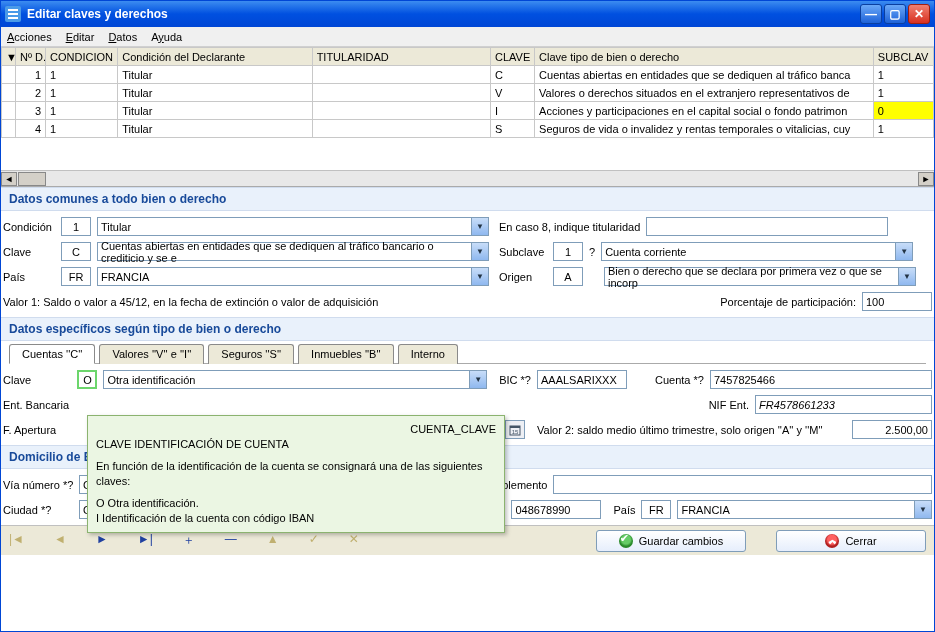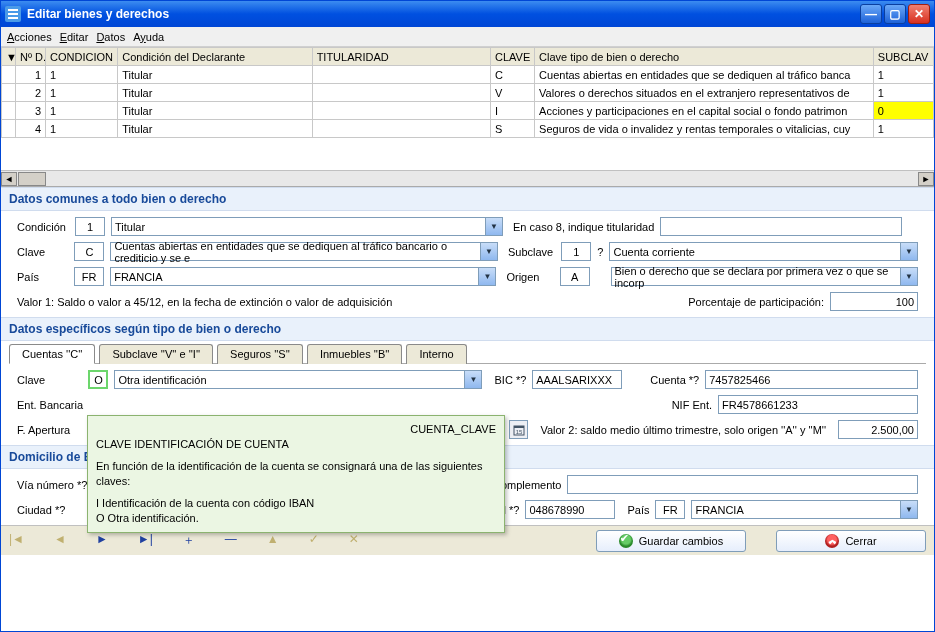--- a/index.html
+++ b/index.html
@@ -32,21 +32,21 @@
   .titlebar .win-btn {
     width: 22px; height: 20px; border-radius: 3px;
     display: inline-flex; align-items: center; justify-content: center;
     font-family: Arial; font-weight: bold; color: #fff;
     background: linear-gradient(#6aa8f8,#1e62d8); border: 1px solid #0a3fa0;
   }
   .titlebar .win-btn.close { background: linear-gradient(#f08070,#d83020); border-color:#a01f10; }
 
   .menubar {
     height: 20px; background: #f0f0f0; border-bottom: 1px solid #d0d0d0;
-    display: flex; align-items: center; padding: 0 6px; gap: 8px;
+    display: flex; align-items: center; padding: 0 6px; gap: 14px;
   }
   .menubar .menu-item { cursor: default; }
   .menubar .menu-item span.ul { text-decoration: underline; }
 
   .grid-wrap { border-bottom: 1px solid #aaa; }
   .grid-table { width: 100%; border-collapse: collapse; font-size: 11px; table-layout: fixed; }
   .grid-table th, .grid-table td {
     border: 1px solid #c8c8c8; padding: 2px 4px; text-align: left; height: 18px;
     white-space: nowrap; overflow: hidden;
   }
@@ -72,21 +72,21 @@
   .hscroll .arrow { width:16px; height:14px; background:#d4d0c8; border:1px solid #888; display:inline-flex; align-items:center; justify-content:center; font-size:9px;}
   .hscroll .thumb { width:28px; height:14px; background:#d4d0c8; border:1px solid #888; margin-left:1px;}
   .hscroll .spacer { flex:1; }
 
   .section-header {
     background:#e9f1fb; color:#184a9a; font-weight:bold;
     padding: 4px 8px; border-top:1px solid #d0dcee; border-bottom:1px solid #d0dcee;
     font-size: 12px;
   }
 
-  .form-area { padding: 6px 16px; display:flex; flex-direction:column; gap:6px; }
+  .form-area { padding: 6px 2px; display:flex; flex-direction:column; gap:6px; }
   .row { display:flex; align-items:center; gap:6px; }
   label { white-space: nowrap; }
 
   input[type=text], .combo {
     border: 1px solid #7f9db9; padding: 2px 3px; font-size: 11px; height: 19px; background:#fff;
   }
   .combo { display:inline-flex; align-items:center; position:relative; padding-right:18px; }
   .combo .dd {
     position:absolute; right:0; top:0; bottom:0; width:17px;
     background: linear-gradient(#c8ddf8,#8fb8ef); border-left:1px solid #7f9db9;
@@ -145,21 +145,21 @@
 <div class="window">
 
   <div class="titlebar">
     <span class="app-icon">
       <svg width="12" height="12" viewBox="0 0 12 12">
           <rect x="1" y="1" width="10" height="2" fill="#fff"></rect>
           <rect x="1" y="5" width="10" height="2" fill="#fff"></rect>
           <rect x="1" y="9" width="10" height="2" fill="#fff"></rect>
         </svg>
     </span>
-    <span class="title">Editar bienes y derechos</span>
+    <span class="title">Editar claves y derechos</span>
     <div class="win-btns">
       <span class="win-btn">—</span>
       <span class="win-btn">▢</span>
       <span class="win-btn close">✕</span>
     </div>
   </div>
 
   <div class="menubar">
     <span class="menu-item"><span class="ul">A</span><span></span>cciones</span>
     <span class="menu-item"><span class="ul">E</span>ditar</span>
@@ -282,28 +282,28 @@
       <span style="width:9px"></span>
       <div class="combo" style="width:312px">
         <span>Bien o derecho que se declara por primera vez o que se incorp</span>
           <span class="dd">▼</span>
       </div>
     </div>
     <div class="row">
       <label>Valor 1: Saldo o valor a 45/12, en la fecha de extinción o valor de adquisición</label>
       <span style="flex:1"></span>
       <label>Porcentaje de participación:</label>
-      <input type="text" style="width: 88px; text-align: right;" value="100">
+      <input type="text" style="width: 70px; text-align: left;" value="100">
     </div>
   </div>
 
   <div class="section-header">Datos específicos según tipo de bien o derecho</div>
   <div class="tabs">
     <div class="tab active">Cuentas ''C''</div>
-    <div class="tab">Subclave ''V'' e ''I''</div>
+    <div class="tab">Valores ''V'' e ''I''</div>
     <div class="tab">Seguros ''S''</div>
     <div class="tab">Inmuebles ''B''</div>
     <div class="tab">Interno</div>
   </div>
   <div class="form-area" style="position:relative;">
     <div class="row">
       <label style="width:70px">Clave</label>
       <input type="text" style="width: 20px; text-align: center; border: 2px solid rgb(108, 214, 108);" value="O">
       <div class="combo" style="width:392px">
         <span>Otra identificación</span>
@@ -312,21 +312,21 @@
       <label style="margin-left:6px">BIC *?</label>
       <input type="text" style="width: 90px;" value="AAALSARIXXX">
       <label style="margin-left:22px">Cuenta *?</label>
       <input type="text" style="width: 227px;" value="7457825466">
     </div>
     <div class="row">
       <label style="width:70px">Ent. Bancaria</label>
       <span style="width:420px"></span>
       <span style="flex:1"></span>
       <label>NIF Ent.</label>
-      <input type="text" style="width: 200px;" value="FR4578661233">
+      <input type="text" style="width: 177px; font-style: italic;" value="FR4578661233">
     </div>
     <div class="row">
       <label style="width:70px">F. Apertura</label>
       <span style="width:420px"></span>
       <span class="date-btn">
         <svg width="12" height="12" viewBox="0 0 12 12">
             <rect x="1" y="2" width="10" height="9" fill="none" stroke="#456" stroke-width="1"></rect>
             <rect x="1" y="2" width="10" height="2" fill="#456"></rect>
             <text x="6" y="10" font-size="6" text-anchor="middle" fill="#456">15</text>
           </svg>
@@ -384,15 +384,15 @@
     </div>
   </div>
 
 </div>
 
 <div class="tooltip-pop">
   <div class="tt-heading">CUENTA_CLAVE</div>
   <div class="tt-sub">CLAVE IDENTIFICACIÓN DE CUENTA</div>
   <div>En función de la identificación de la cuenta se consignará una de las siguientes claves:</div>
   <div style="height:6px"></div>
+  <div>O Otra identificación.</div>
   <div>I Identificación de la cuenta con código IBAN</div>
-  <div>O Otra identificación.</div>
 </div>
 
 </body></html>

